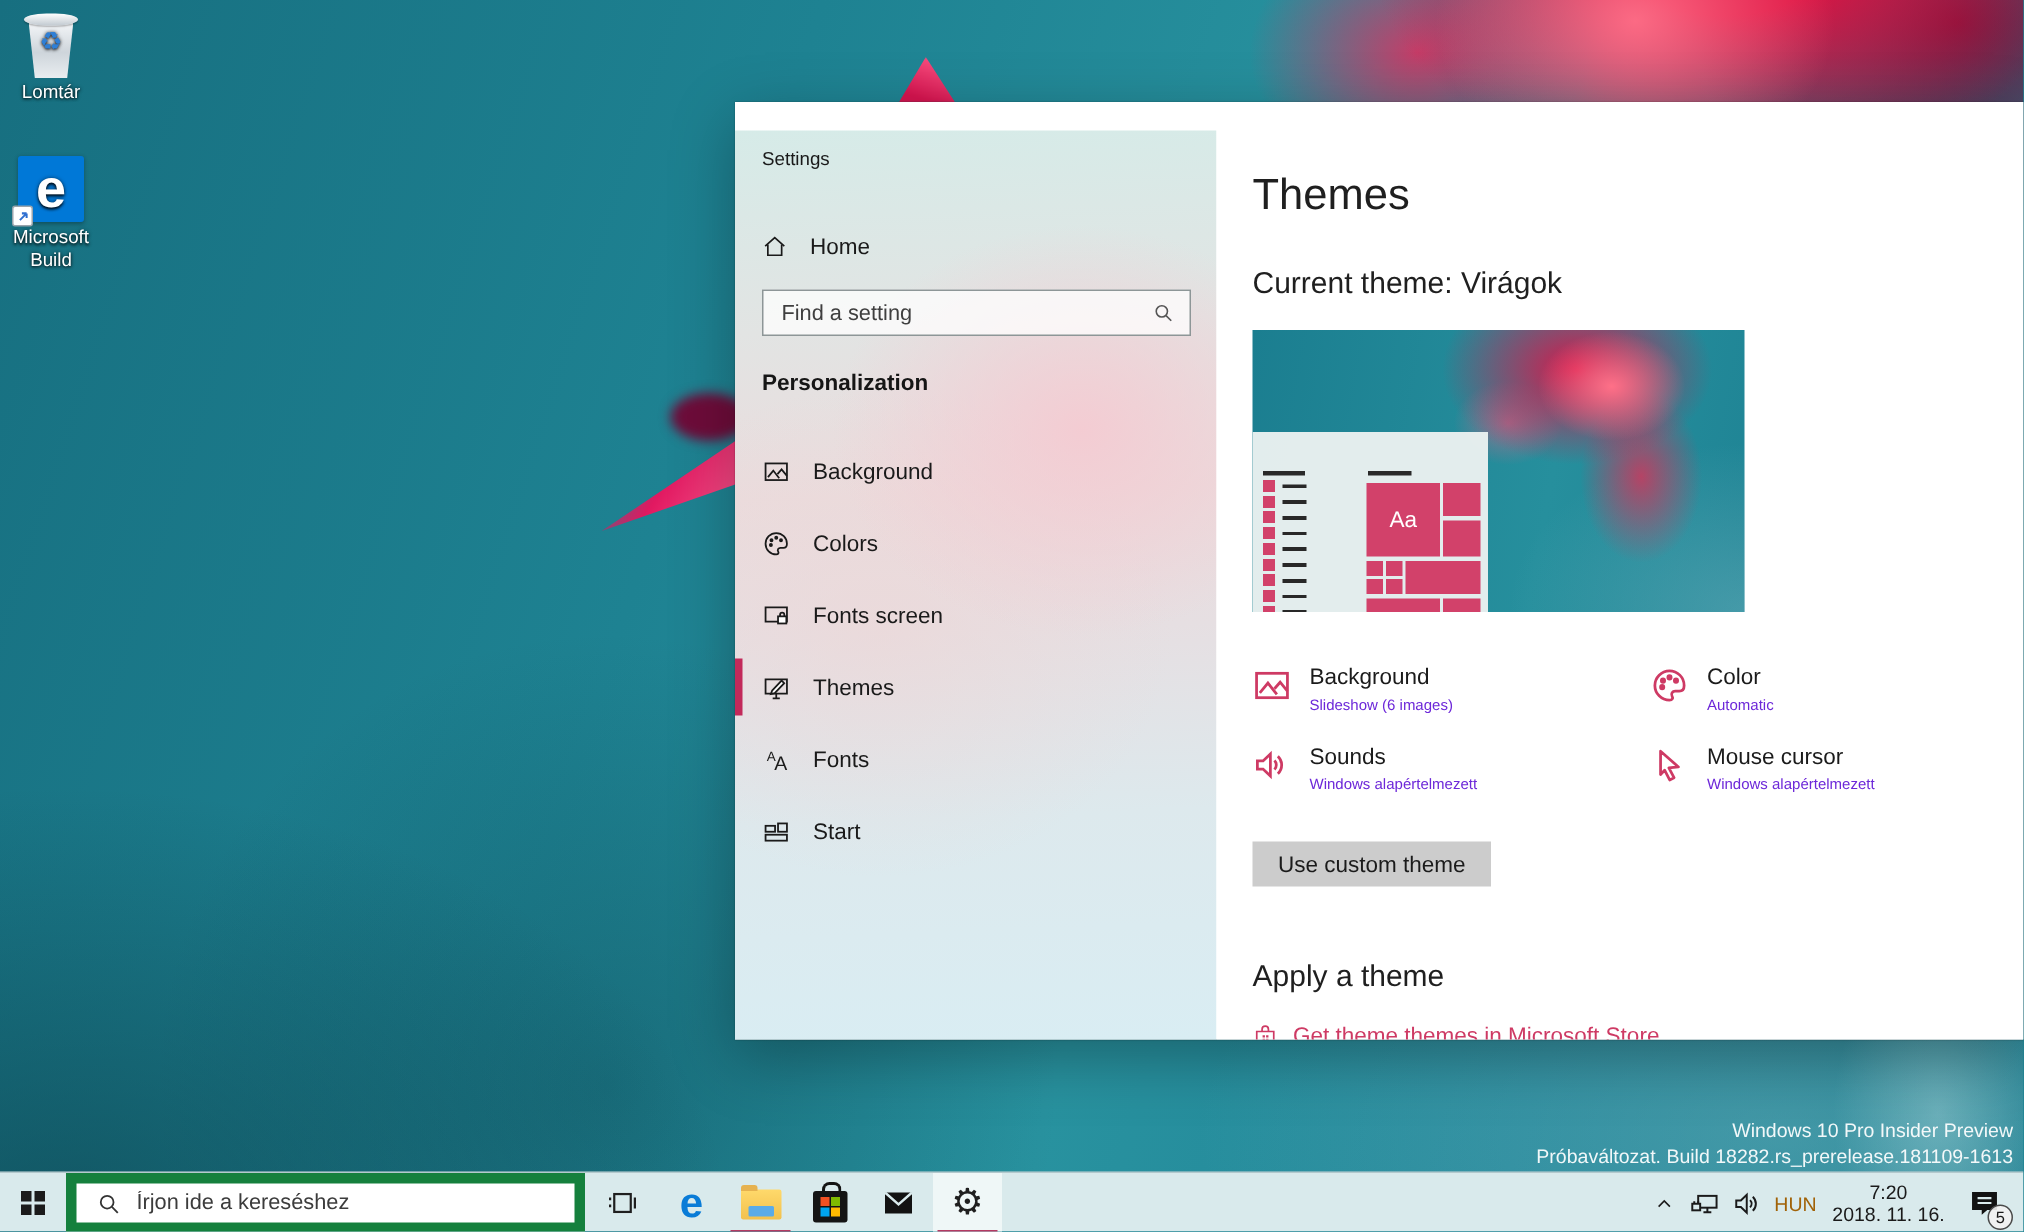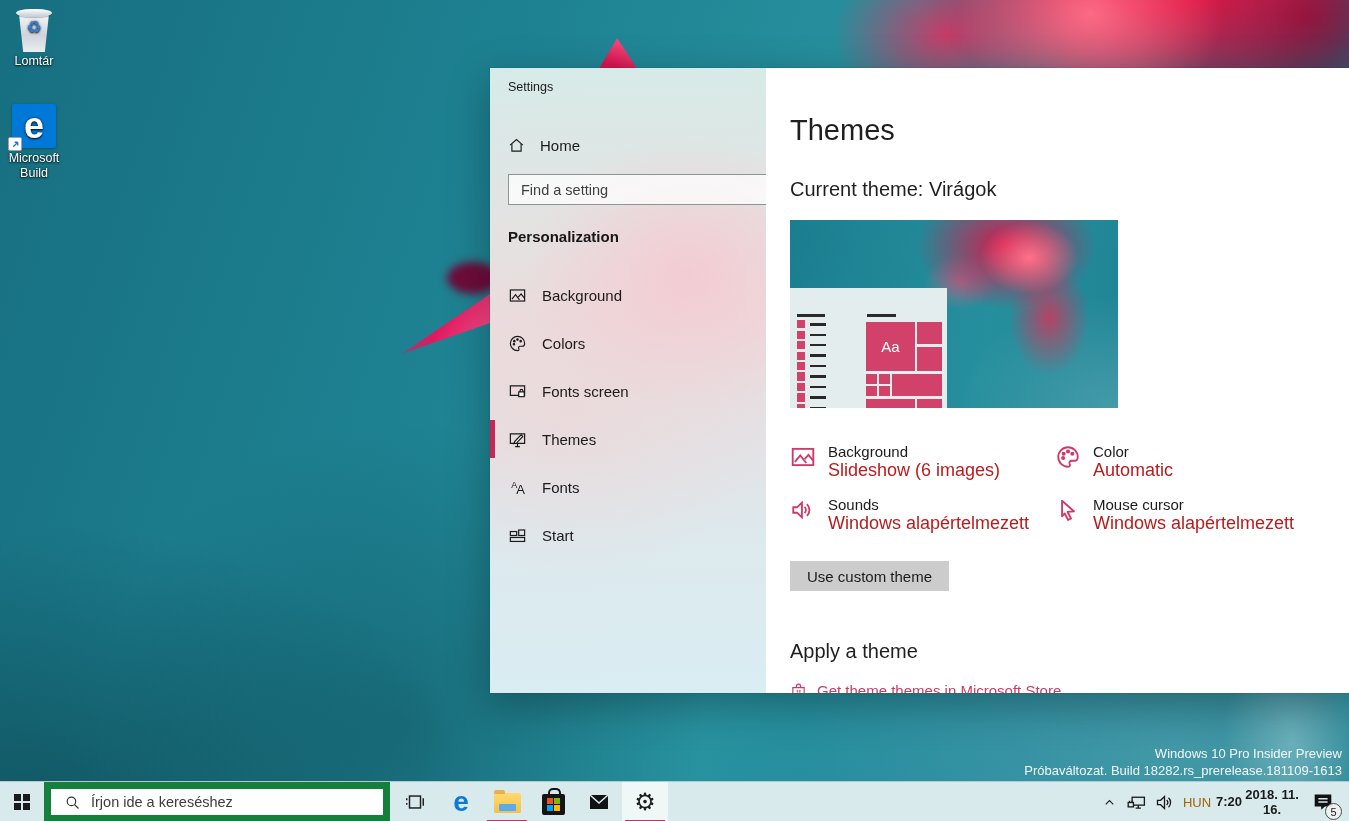--- a/index.html
+++ b/index.html
@@ -45,25 +45,25 @@
     display:flex; align-items:center; justify-content:center; position:relative;
     box-shadow:0 1px 3px rgba(0,0,0,.3); }
   .edge-e { color:#fff; font-size:36px; font-weight:bold; line-height:1; }
   .shortcut-badge { position:absolute; left:-4px; bottom:-3px; width:14px; height:14px;
     background:#fff; border:1px solid #9aa4ac; border-radius:2px;
     display:flex; align-items:center; justify-content:center; }
 
   
   .win { position:absolute; left:490px; top:68px; width:859px; height:625px; display:flex;
     box-shadow:0 12px 40px rgba(0,0,0,.30), 0 0 1px rgba(0,0,0,.35); background:#fff; }
-  .sidebar { width:276px; flex:none; position:relative;
+  .sidebar { width:321px; flex:none; position:relative;
     background:
       radial-gradient(230px 190px at 72% 33%, rgba(244,203,210,.95), rgba(244,203,210,0) 72%),
       radial-gradient(260px 220px at 30% 55%, rgba(238,214,214,.55), rgba(238,214,214,0) 75%),
-      linear-gradient(178deg, #d6ebe8 0%, #e2e4e3 22%, #eadcdd 40%, #e6dfe2 55%, #dde9ed 75%, #d9edf3 100%); }
+      linear-gradient(178deg, #d6ebe8 0%, #e2e4e3 22%, #eadcdd 40%, #e6dfe2 55%, #dde9ed 75%, #d9edf3 100%); margin-top: 19px; }
   .win-title { position:absolute; left:18px; top:12px; font-size:12.5px; color:#1a1a1a; }
   .home-row { position:absolute; left:18px; top:63px; height:28px; display:flex; align-items:center;
     gap:15px; font-size:15px; color:#1a1a1a; }
   .search-box { position:absolute; left:18px; top:106px; width:286px; height:31px;
     background:rgba(255,255,255,.75); border:1px solid #8d9697; display:flex; align-items:center; }
   .search-box input { flex:1; border:none; outline:none; background:transparent; font-size:14.5px;
     padding:0 8px 0 12px; color:#222; font-family:"Liberation Sans",sans-serif; }
   .search-box input::placeholder { color:#3f3f3f; }
   .search-box .mag { margin-right:10px; display:flex; }
   .section-label { position:absolute; left:18px; top:160px; font-size:15px; font-weight:bold; color:#161616; }
@@ -99,21 +99,21 @@
   .ms-rows { position:absolute; left:20px; top:35px; width:16px; height:88px;
     background:repeating-linear-gradient(180deg,#282828 0 2.5px, transparent 2.5px 10.5px); }
   .tile { position:absolute; background:#d2416a; }
   .tile-big { left:76px; top:34px; width:49px; height:49px; display:flex; align-items:center;
     justify-content:center; color:#fff; font-size:15px; }
 
   
   .detail { position:absolute; display:flex; gap:12px; width:260px; }
   .detail .d-ico { width:26px; flex:none; color:#ce3a64; padding-top:2px; }
   .d-label { font-size:15px; color:#1b1b1b; line-height:19px; }
-  .d-value { font-size:18px; color:#b91c1c; line-height:19px; }
+  .d-value { font-size:10px; color:#6d28d9; line-height:19px; }
   .pos-d0 { left:24px;  top:374px; }
   .pos-d1 { left:289px; top:374px; }
   .pos-d2 { left:24px;  top:427px; }
   .pos-d3 { left:289px; top:427px; }
 
   .btn { position:absolute; left:24px; top:493px; height:30px; padding:0 17px; background:#cccccc;
     border:none; font-size:15px; color:#1b1b1b; font-family:"Liberation Sans",sans-serif; }
   .store-link { position:absolute; left:24px; top:614px; display:flex; align-items:center; gap:10px;
     color:#ce3a64; font-size:15px; }
   .store-link .s-ico { display:flex; color:#ce3a64; }
@@ -152,22 +152,22 @@
     margin-top:5px; display:flex; align-items:center; justify-content:center; }
   .store-bag::before { content:""; position:absolute; top:-6px; left:6px; width:9px; height:8px;
     border:2px solid #141414; border-bottom:none; border-radius:5px 5px 0 0; }
   .mslogo { display:grid; grid-template-columns:6px 6px; grid-template-rows:6px 6px; gap:1px; }
   .mslogo .r{background:#f25022}.mslogo .g{background:#7fba00}.mslogo .b{background:#00a4ef}.mslogo .y{background:#ffb900}
   .gear { font-size:24px; color:#1f1f1f; line-height:1; }
   .tray { position:absolute; right:0; top:0; height:40px; display:flex; align-items:center; padding-right:5px; }
   .tray-btn { height:40px; display:flex; align-items:center; justify-content:center; }
   .t-chev { width:26px; } .t-net { width:28px; } .t-vol { width:28px; }
   .t-lang { width:38px; font-size:13px; color:#a16207; justify-content:center; }
-  .t-clock { width:86px; flex-direction:row; justify-content:center; font-size:13px; color:#1a1a1a;
-    line-height:15.5px; text-align:center;font-weight:bold; }
+  .t-clock { width:86px; flex-direction:column; justify-content:center; font-size:13px; color:#1a1a1a;
+    line-height:15.5px; text-align:center; }
   .t-ac { width:42px; position:relative; }
   .badge { position:absolute; right:2px; bottom:2px; width:17px; height:17px; border-radius:50%;
     background:rgba(242,242,242,.9); border:1px solid #4a4a4a; font-size:11px; color:#1a1a1a;
     display:flex; align-items:center; justify-content:center; }
 </style>
 </head>
 <body>
 
 <div class="desktop">
   <div class="petal-blob"></div>

